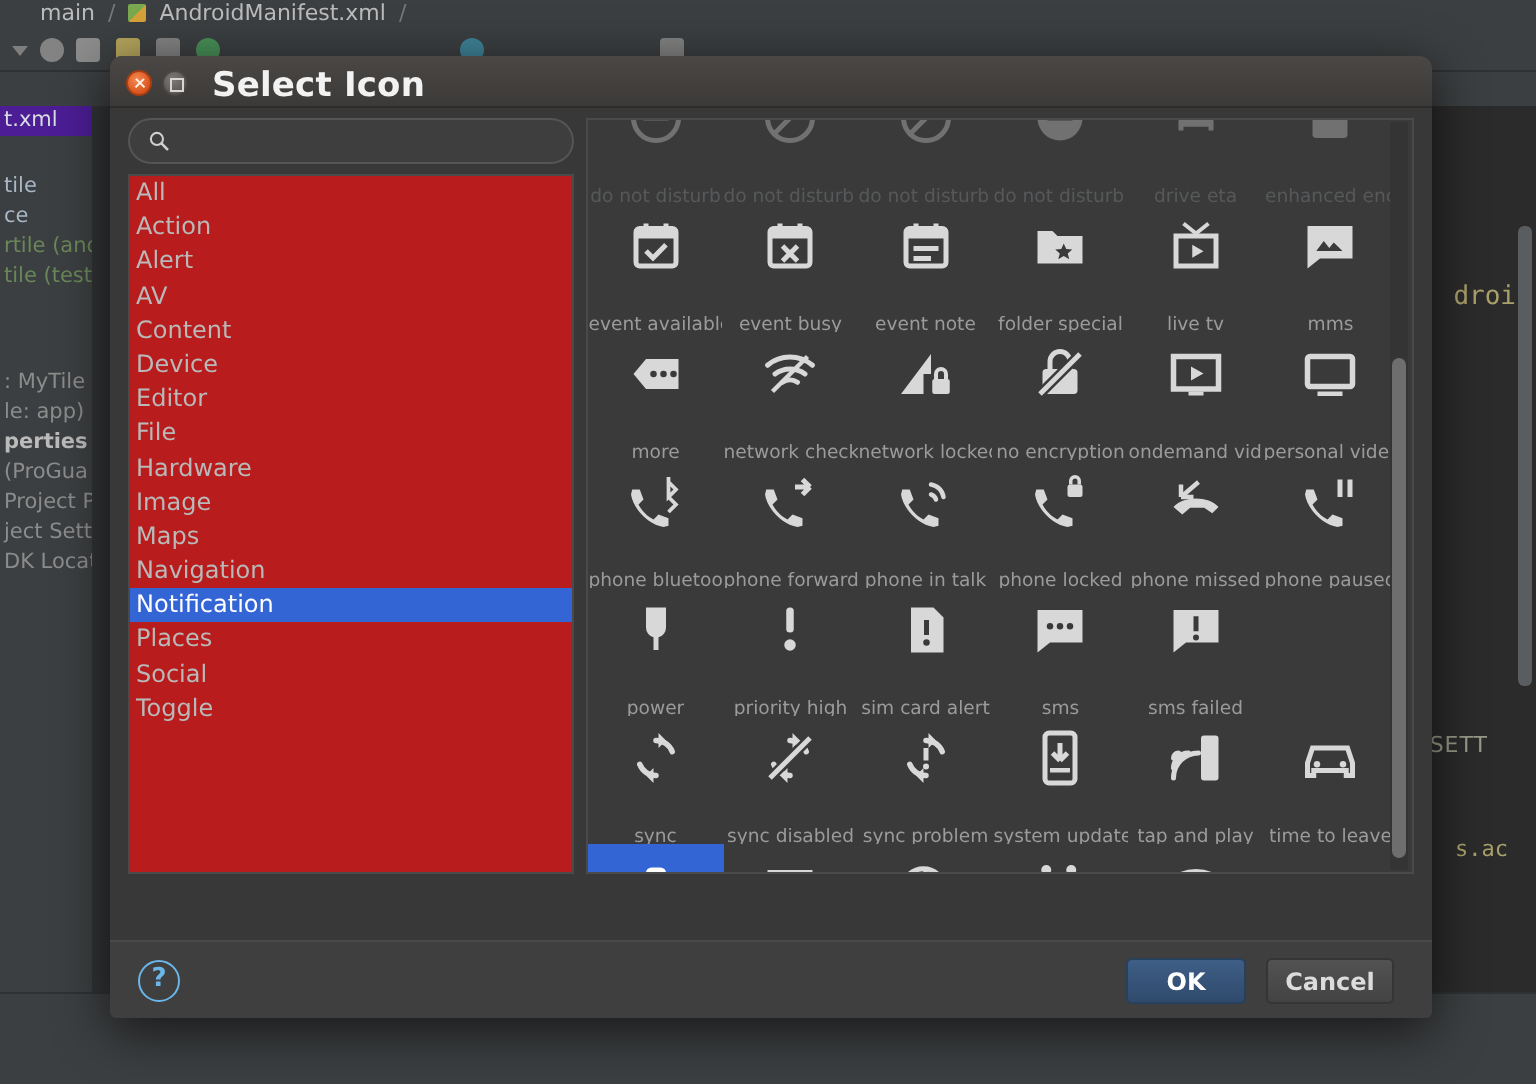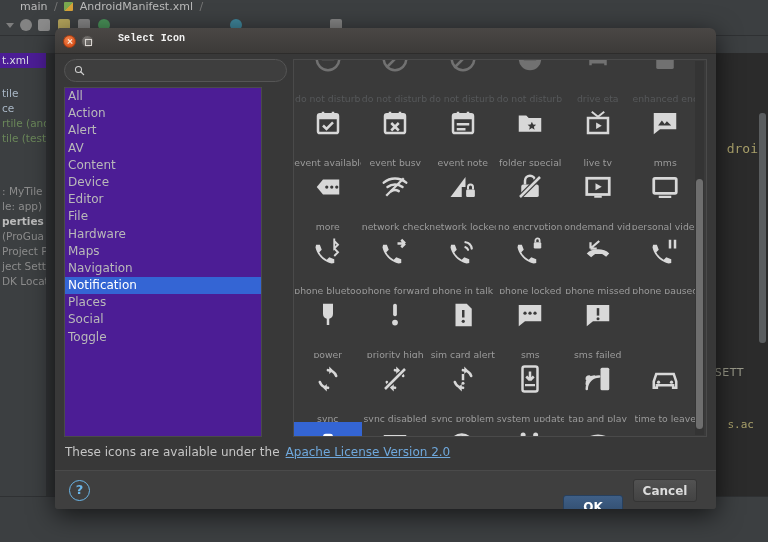--- a/index.html
+++ b/index.html
@@ -141,24 +141,23 @@
   .win-max {
     left: 26px;
     background: radial-gradient(circle at 40% 35%, #7d7a77, #5b5855 70%);
     border: 1px solid #4a4745;
   }
   .win-max::after {
     content:""; position: absolute; left: 3px; top: 3px;
     width: 5px; height: 5px; border: 1.4px solid #d9d5d1;
   }
   .dlg-title {
-    position: absolute; left: 63px; top: 5px;
-    font-size: 10px; font-weight: bold; color: #f2f2f2;
+    position: absolute; left: 51px; top: 5px;
+    font-size: 17px; font-weight: bold; color: #f2f2f2;
     letter-spacing: .1px;
-    font-family: Liberation Mono, monospace;
   }
 
   .dlg-body { position: relative; height: 455px; }
 
   
   .search-wrap {
     position: absolute; left: 9px; top: 5px; width: 223px; height: 23px;
   }
   .search-input {
     width: 100%; height: 100%;
@@ -169,22 +168,22 @@
     font-family: "DejaVu Sans", sans-serif;
     outline: none;
   }
   .search-ico {
     position: absolute; left: 10px; top: 6px;
     width: 11px; height: 11px; pointer-events: none;
   }
 
   
   .cat-list {
-    position: absolute; left: 9px; top: 33px; width: 198px; height: 350px;
-    background: #4c1d95; border: 1px solid #4a4a4a;
+    position: absolute; left: 9px; top: 33px; width: 223px; height: 350px;
+    background: #b91c1c; border: 1px solid #4a4a4a;
     overflow: hidden;
   }
   .cat-item {
     height: 17.2px; line-height: 17.2px;
     font-size: 12px; color: #b9b9b9;
     padding-left: 3px; cursor: default;
     white-space: nowrap;
   }
   .cat-item.selected { background: #3465d4; color: #ffffff; }
 
@@ -251,21 +250,21 @@
   }
   .btn {
     position: absolute; top: 8px; height: 23px;
     border-radius: 3px; font-size: 12px; font-weight: bold;
     display: flex; align-items: center; justify-content: center;
     cursor: pointer; border: 1px solid #2a2a2a;
   }
   .btn-ok {
     right: 93px; width: 60px;
     background: linear-gradient(#3f5f86, #2f4a6b);
-    border-color: #27405e; color: #ffffff; margin-top: 16px;
+    border-color: #27405e; color: #ffffff;
   }
   .btn-cancel {
     right: 19px; width: 64px;
     background: linear-gradient(#525252, #434343);
     border-color: #353535; color: #dcdcdc;
   }
 </style>
 </head>
 <body>
 
@@ -348,20 +347,21 @@
     <div class="cat-list">
       <div class="cat-item">All</div>
       <div class="cat-item">Action</div>
       <div class="cat-item">Alert</div>
       <div class="cat-item">AV</div>
       <div class="cat-item">Content</div>
       <div class="cat-item">Device</div>
       <div class="cat-item">Editor</div>
       <div class="cat-item">File</div>
       <div class="cat-item">Hardware</div>
+      <div class="cat-item">Image</div>
       <div class="cat-item">Maps</div>
       <div class="cat-item">Navigation</div>
       <div class="cat-item selected">Notification</div>
       <div class="cat-item">Places</div>
       <div class="cat-item">Social</div>
       <div class="cat-item">Toggle</div>
     </div>
 
     <div class="grid-panel">
       <div class="grid-inner">
@@ -787,23 +787,20 @@
           </div>
         </div>
 
       </div>
 
       <div class="grid-scrollbar">
         <div class="grid-thumb"></div>
       </div>
     </div>
 
-    <div class="license">
-      <span>These icons are available under the</span><a href="#">Apache License Version 2.0</a>
-    </div>
 
     <div class="footer">
       <div class="help-btn">?</div>
       <div class="btn btn-ok">OK</div>
       <div class="btn btn-cancel">Cancel</div>
     </div>
 
   </div>
 </div>
 

